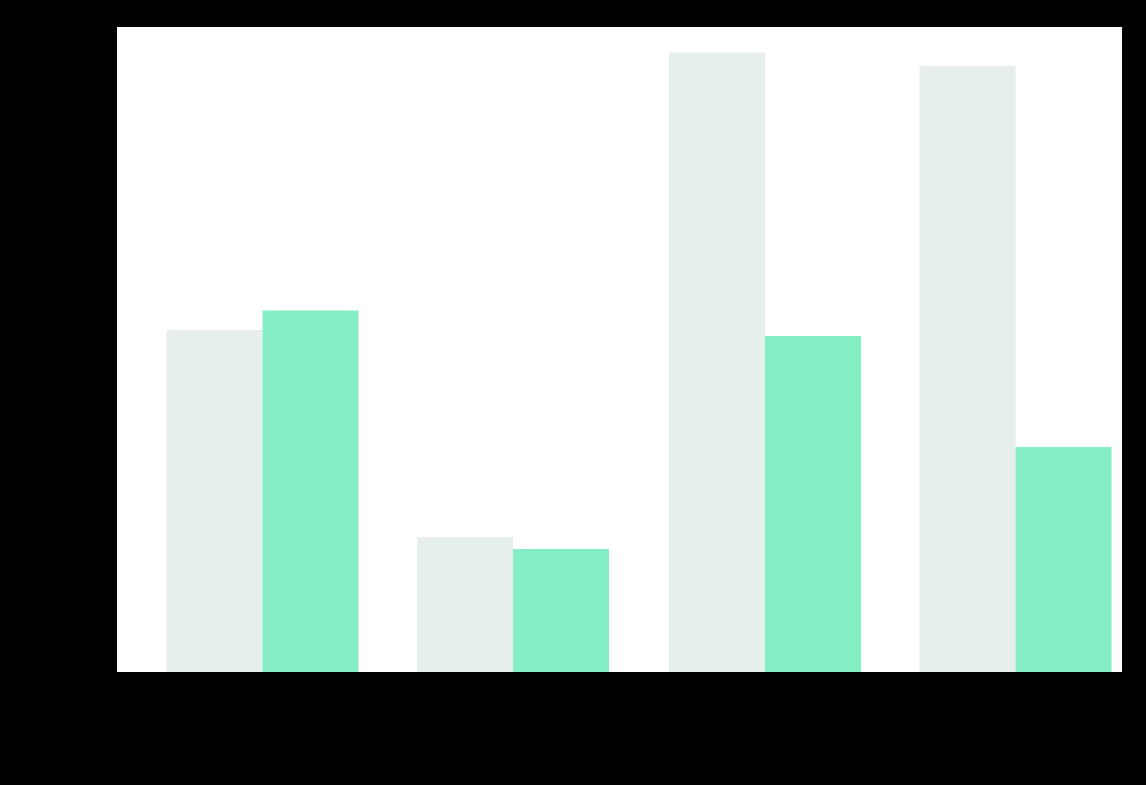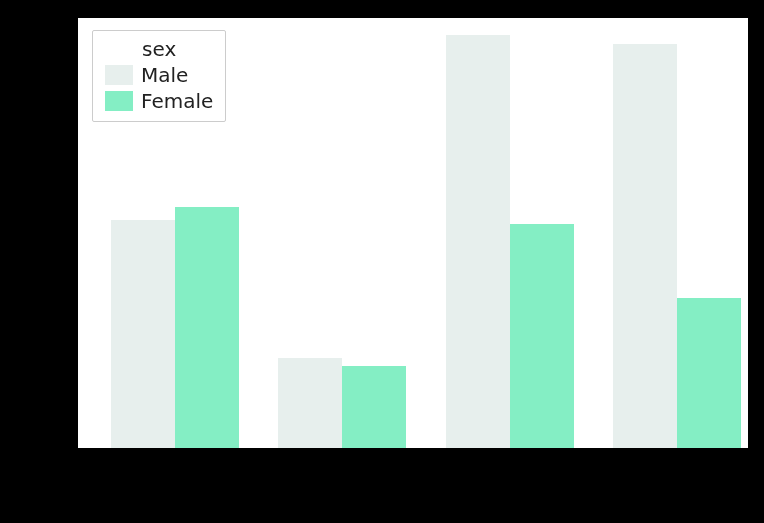--- a/index.html
+++ b/index.html
@@ -67,25 +67,14 @@
 
   <div class="bar male" style="left:200px; width:64px; height:90px;"></div>
   <div class="bar female" style="left:264px; width:64px; height:82px;"></div>
 
   <div class="bar male" style="left:368px; width:64px; height:413px;"></div>
   <div class="bar female" style="left:432px; width:64px; height:224px;"></div>
 
   <div class="bar male" style="left:535px; width:64px; height:404px;"></div>
   <div class="bar female" style="left:599px; width:64px; height:150px;"></div>
 
-  <div class="legend">
-    <div class="legend-title">sex</div>
-    <div class="legend-row">
-      <div class="legend-swatch male"></div>
-      <div>Male</div>
-    </div>
-    <div class="legend-row">
-      <div class="legend-swatch female"></div>
-      <div>Female</div>
-    </div>
-  </div>
 
 </div>
 
 </body></html>

